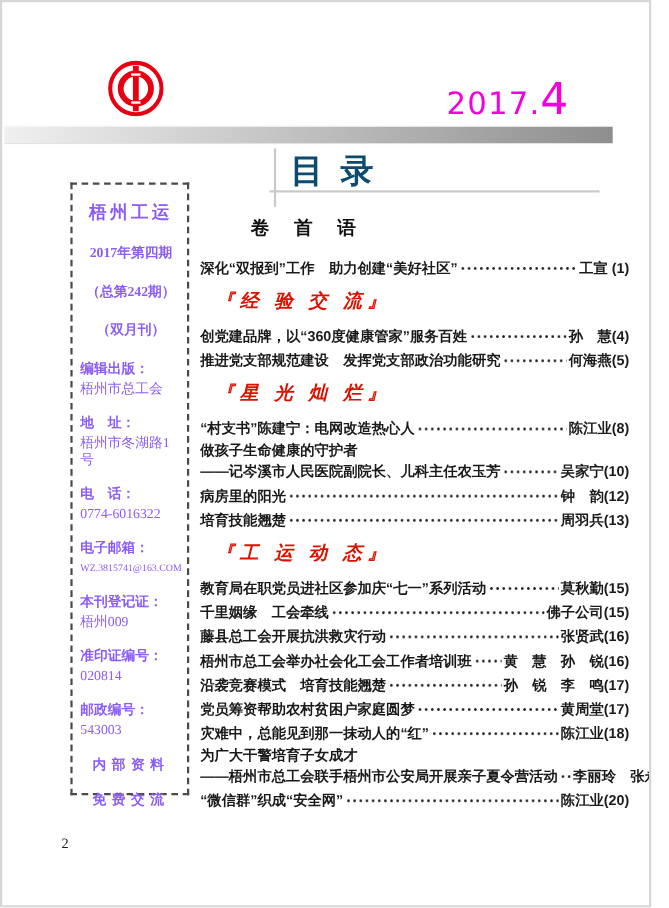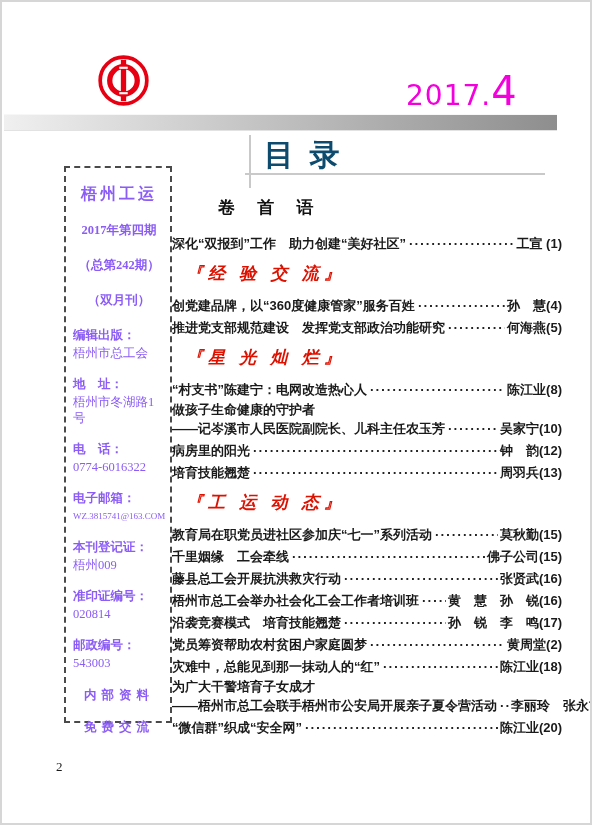--- a/index.html
+++ b/index.html
@@ -27,21 +27,21 @@
     border:2px dashed #4a4a4a; padding:10px 5px 8px 7px;
     font-family:"Liberation Serif","DejaVu Serif",serif; font-size:12.5px; color:#8b5cf6; }
   .sb-line { line-height:16px; }
   .sb-title { text-align:center; font-size:16px; font-weight:bold; letter-spacing:3px; margin:8px 0 20px; }
   .sb-center { text-align:center; margin-bottom:19px; font-weight:bold; }
   .sb-label { font-weight:bold; margin-top:15px; }
   .sb-value { margin-top:2px; }
   .sb-small { font-size:9px; letter-spacing:0; }
   .sb-spaced { text-align:center; font-weight:bold; letter-spacing:5px; margin-top:16px; }
   
-  .toc-main { position:absolute; left:170px; top:190px; width:390px; }
+  .toc-main { position:absolute; left:180px; top:190px; width:390px; }
   .sec-hdr.black { font-size:17px; font-weight:bold; letter-spacing:9px; color:#111; margin:4px 0 15px 46px;
     font-family:"Liberation Serif","DejaVu Serif",serif; }
   .sec-hdr.red { color:#dd1100; font-size:17px; font-weight:bold; font-style:italic; letter-spacing:5px;
     margin:9px 0 11px 14px; font-family:"Liberation Serif","DejaVu Serif",serif; }
   .row { display:flex; align-items:center; line-height:19px; margin-bottom:3px; font-size:13px; font-weight:600; }
   .row .t { white-space:nowrap; }
   .row .leader { flex:1; min-width:10px; align-self:center; height:6px; margin:0 2px;
     background:radial-gradient(circle,#222 1.05px,transparent 1.3px) left center/5.6px 6px repeat-x; }
   .row .a { white-space:nowrap; text-align:right; }
   .pre-line { font-size:13px; font-weight:600; line-height:16px; margin-bottom:1px; }
@@ -155,21 +155,21 @@
         <span class="a">黄　慧　孙　锐(16)</span>
       </div>
       <div class="row">
         <span class="t">沿袭竞赛模式　培育技能翘楚</span>
         <span class="leader"></span>
         <span class="a">孙　锐　李　鸣(17)</span>
       </div>
       <div class="row">
         <span class="t">党员筹资帮助农村贫困户家庭圆梦</span>
         <span class="leader"></span>
-        <span class="a">黄周堂(2)</span>
+        <span class="a">黄周堂(17)</span>
       </div>
       <div class="row">
         <span class="t">灾难中，总能见到那一抹动人的“红”</span>
         <span class="leader"></span>
         <span class="a">陈江业(18)</span>
       </div>
       <div class="pre-line">为广大干警培育子女成才</div>
       <div class="row">
         <span class="t sub">——梧州市总工会联手梧州市公安局开展亲子夏令营活动</span>
         <span class="leader"></span>

